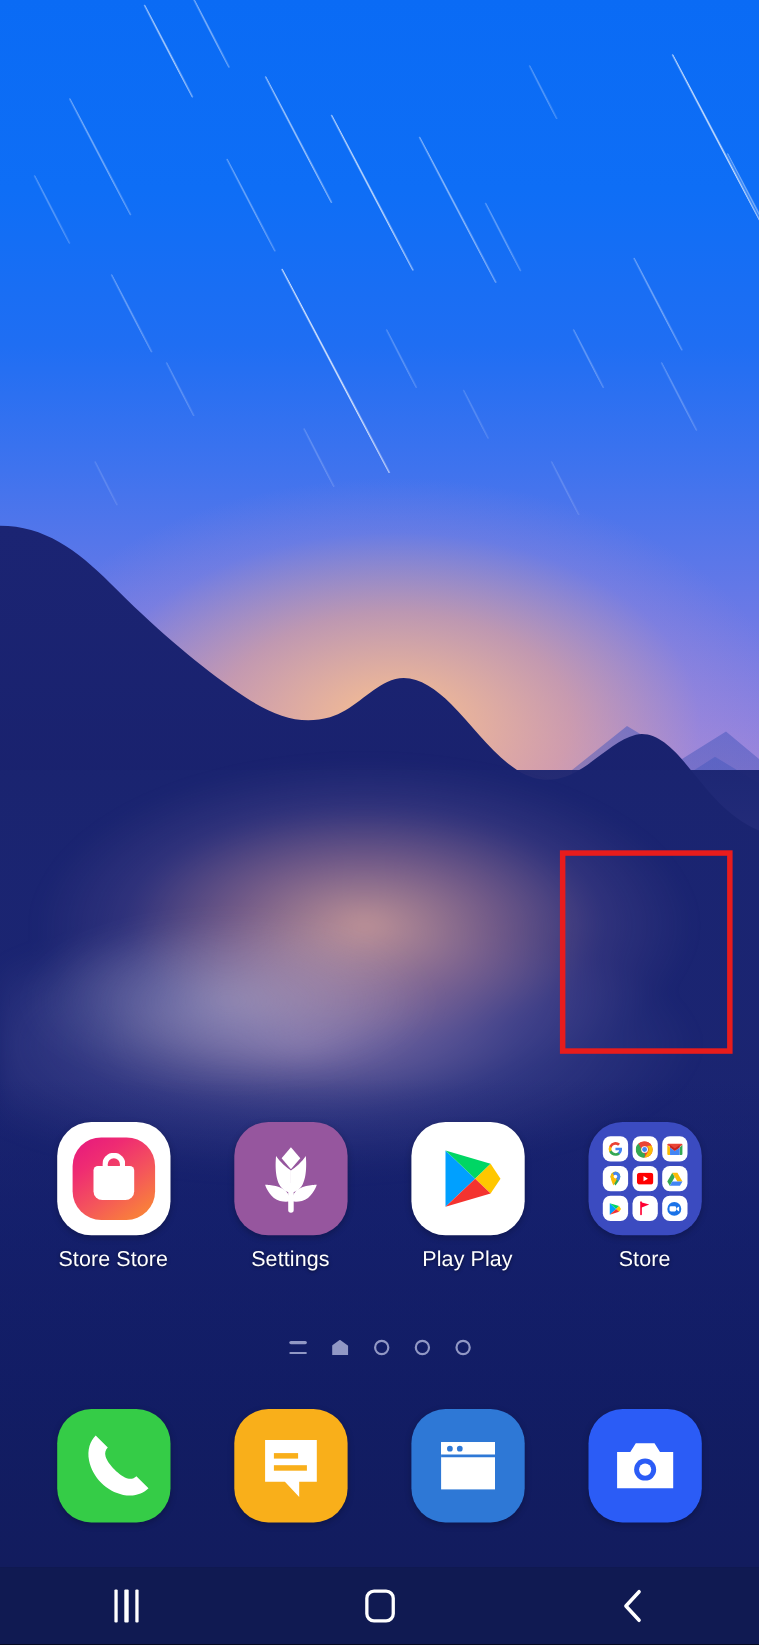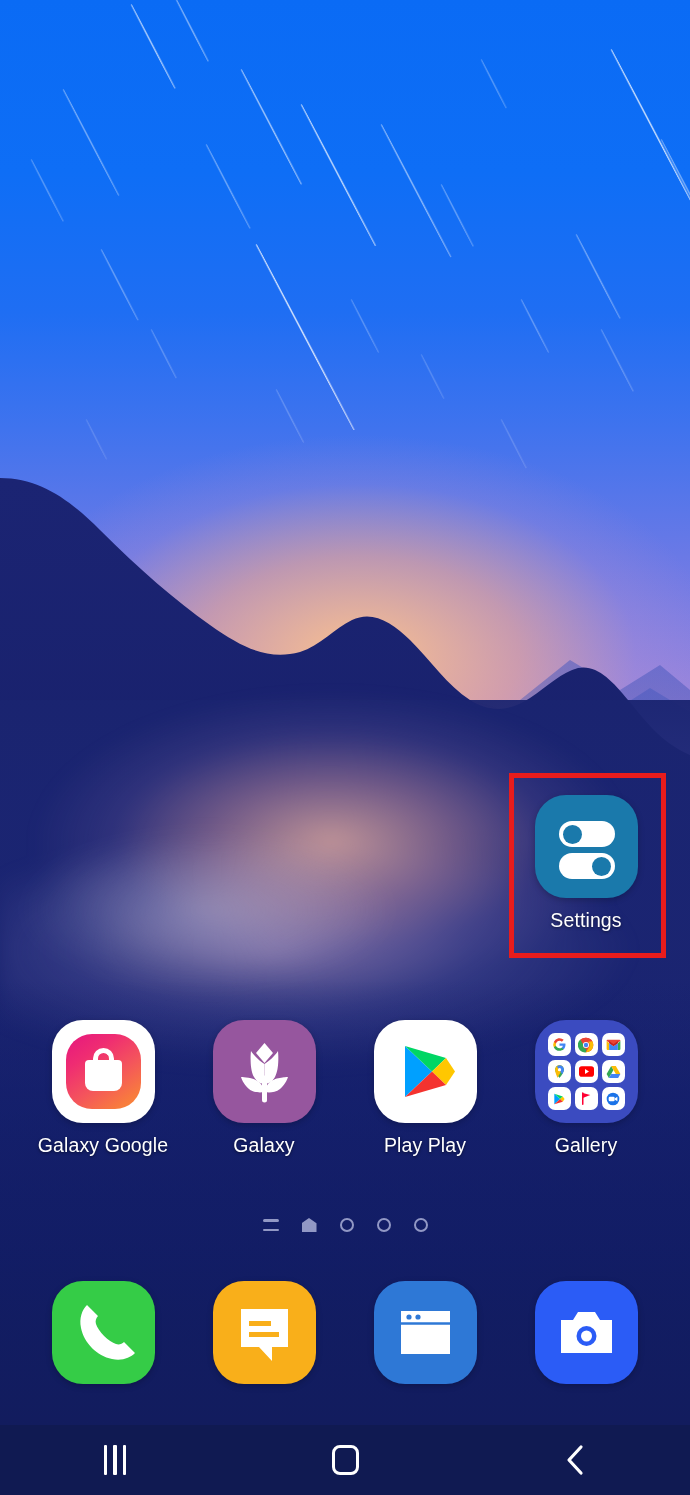--- a/index.html
+++ b/index.html
@@ -306,55 +306,44 @@
                L690,1425 L0,1425 Z" fill="url(#mtn)"></path>
 
       <path d="M0,700 L690,700 L690,1425 L0,1425 Z" fill="url(#water)"></path>
     </svg>
 
     <div class="wall-lake"></div>
     <div class="wall-lake2"></div>
     <div class="wall-bottom-fade"></div>
   </div>
 
-  <div class="app" style="left:516px; top:795px;">
-    <div class="icon-box ic-settings">
-      <div class="tg t1">
-          <span class="knob"></span>
-        </div>
-      <div class="tg t2">
-          <span class="knob"></span>
-        </div>
-    </div>
-    <div class="app-label">Settings</div>
-  </div>
 
   <div class="highlight-box"></div>
 
   <div class="app" style="left:33px; top:1020px;">
     <div class="icon-box ic-galaxystore">
       <div class="gs-blob"></div>
       <div class="gs-handle"></div>
       <div class="gs-bag"></div>
     </div>
-    <div class="app-label">Galaxy Google</div>
+    <div class="app-label">Store Store</div>
   </div>
 
   <div class="app" style="left:194px; top:1020px;">
     <div class="icon-box ic-gallery">
       <svg viewBox="0 0 103 103" width="103" height="103">
         <path d="M51.5,23 L60,33 L51.5,43 L43,33 Z" fill="#fff"></path>
         <path d="M38,31 C38,31 36,48 41,57 C44,62 48,64 51.5,64 L51.5,44 C48,42 41,36 38,31 Z" fill="#fff"></path>
         <path d="M65,31 C65,31 67,48 62,57 C59,62 55,64 51.5,64 L51.5,44 C55,42 62,36 65,31 Z" fill="#fff"></path>
         <path d="M51.5,58 L51.5,80" stroke="#fff" stroke-width="5" stroke-linecap="round"></path>
         <path d="M51.5,72 C51.5,72 42,74 36,69 C30,64 28,57 28,57 C28,57 40,57 46,62 C50,65 51.5,72 51.5,72 Z" fill="#fff"></path>
         <path d="M51.5,72 C51.5,72 61,74 67,69 C73,64 75,57 75,57 C75,57 63,57 57,62 C53,65 51.5,72 51.5,72 Z" fill="#fff"></path>
       </svg>
     </div>
-    <div class="app-label">Galaxy</div>
+    <div class="app-label">Settings</div>
   </div>
 
   <div class="app" style="left:355px; top:1020px;">
     <div class="icon-box ic-playstore">
       <svg viewBox="0 0 103 103" width="103" height="103">
         <path d="M31,26 L31,77 L58,51.5 Z" fill="#00a0ff"></path>
         <path d="M31,26 L58,51.5 L72,38 Z" fill="#00d664"></path>
         <path d="M58,51.5 L72,38 L81,51.5 L72,65 Z" fill="#ffc700"></path>
         <path d="M31,77 L58,51.5 L72,65 Z" fill="#f4332f"></path>
       </svg>
@@ -440,21 +429,21 @@
         <div class="mini">
           <svg viewBox="0 0 24 24" width="16" height="16">
             <circle cx="12" cy="12" r="9.5" fill="#1a73e8"></circle>
             <rect x="5.5" y="8.5" width="9" height="7" rx="2" fill="#fff"></rect>
             <path d="M15,10.8 L18.6,8.6 L18.6,15.4 L15,13.2 Z" fill="#fff"></path>
           </svg>
         </div>
 
       </div>
     </div>
-    <div class="app-label">Gallery</div>
+    <div class="app-label">Store</div>
   </div>
 
   <div class="page-dots">
     <div class="dot-lines">
         <i></i>
         <i></i>
       </div>
     <div class="dot-home"></div>
     <div class="dot"></div>
     <div class="dot"></div>

